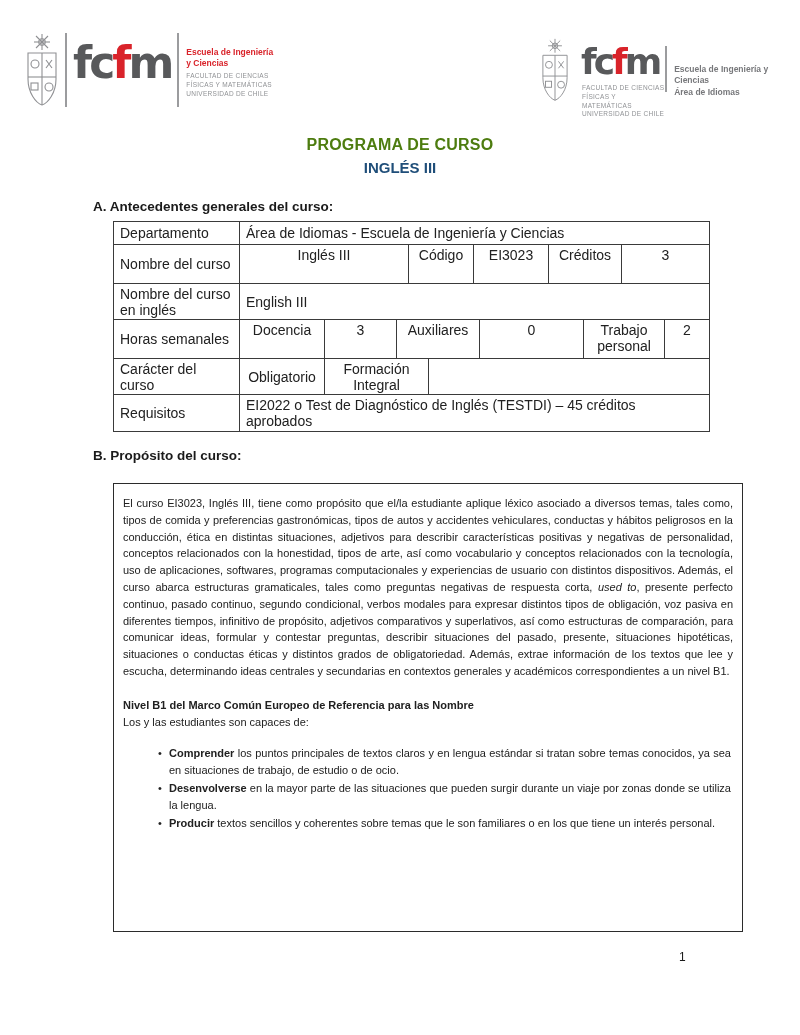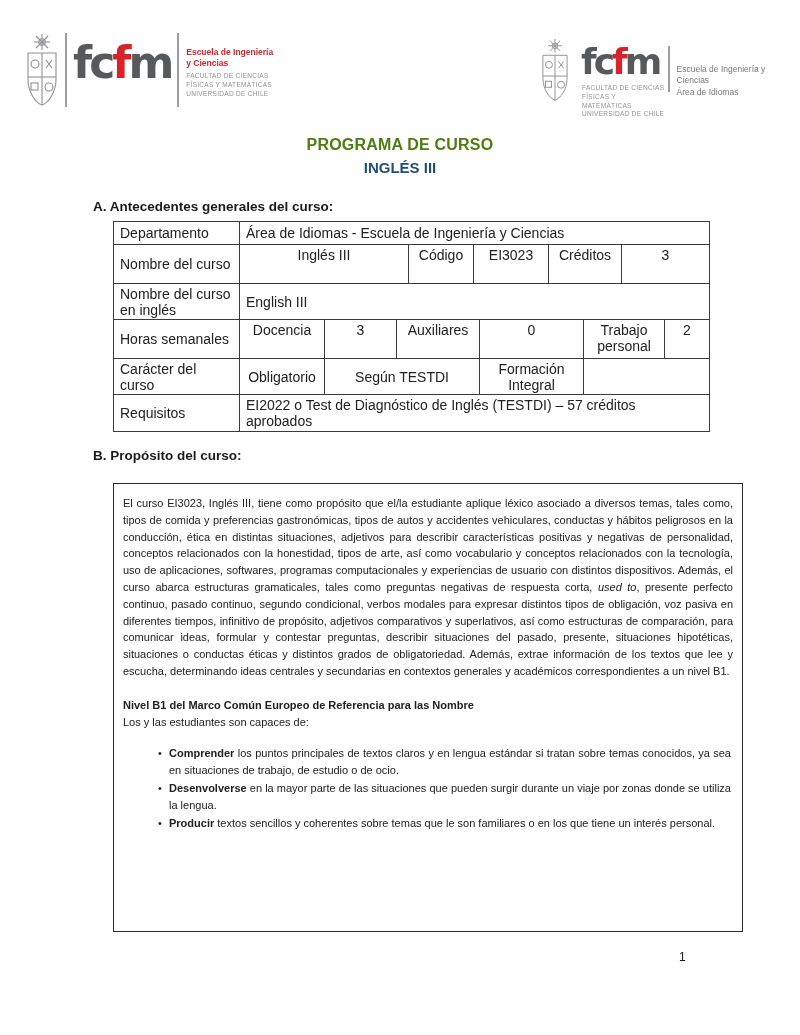--- a/index.html
+++ b/index.html
@@ -30,21 +30,21 @@
   .logo-left .wordmark{font-size:44px;margin-top:8px;}
   .logo-right .wordmark{font-size:36px;margin-top:6px;}
   .lockup-col{display:flex;flex-direction:column;}
   .facmat{
     color:#909295;font-size:6.5px;letter-spacing:.3px;line-height:1.35;
     padding-left:7px;
   }
   .logo-right .facmat{margin-top:4px;}
   .txtblock{padding-left:7px;padding-top:2px;}
   .logo-left .txtblock{padding-top:14px;}
-  .logo-right .txtblock{padding-top:26px;}
+  .logo-right .txtblock{padding-top:26px;font-weight:bold;}
   .schoolred{color:#D9232A;font-size:8.5px;font-weight:700;line-height:1.3;}
   .schoolgray{color:#77787B;font-size:8.5px;line-height:1.35;}
   
   .title-wrap{position:absolute;left:0;top:136px;width:100%;text-align:center;}
   .title-main{font-size:16px;font-weight:700;color:#4d7c0f;letter-spacing:.2px;}
   .title-sub{font-size:15px;font-weight:700;color:#1F4E79;margin-top:5px;}
   
   .sec-heading{position:absolute;left:93px;font-size:13.5px;font-weight:700;color:#1a1a1a;}
   .sec-a{top:199px;}
   .sec-b{top:448px;}
@@ -191,28 +191,27 @@
       <div class="tcell vt hc" style="flex:0 0 72px;">3</div>
       <div class="tcell vt hc" style="flex:0 0 83px;">Auxiliares</div>
       <div class="tcell vt hc" style="flex:0 0 104px;">0</div>
       <div class="tcell vt hc" style="flex:0 0 81px;">Trabajo personal</div>
       <div class="tcell vt hc" style="flex:1;">2</div>
     </div>
 
     <div class="trow" style="height:36px;">
       <div class="tcell lbl vc">Carácter del curso</div>
       <div class="tcell vc hc" style="flex:0 0 85px;">Obligatorio</div>
-      <div class="tcell vc hc" style="flex:0 0 155px;">Según TESTDI</div>
       <div class="tcell vc hc" style="flex:0 0 104px;">Formación Integral</div>
       <div class="tcell vc hc" style="flex:1;"></div>
     </div>
 
     <div class="trow" style="height:37px;">
       <div class="tcell lbl vc">Requisitos</div>
-      <div class="tcell vc hl" style="flex:1;">EI2022 o Test de Diagnóstico de Inglés (TESTDI) – 57 créditos aprobados</div>
+      <div class="tcell vc hl" style="flex:1;">EI2022 o Test de Diagnóstico de Inglés (TESTDI) – 45 créditos aprobados</div>
     </div>
   </div>
 
   <div class="sec-heading sec-b">B. Propósito del curso:</div>
 
   <div class="purpose-box">
     <p class="justified"><span>El curso EI3023, Inglés III, tiene como propósito que el/la estudiante aplique léxico asociado a diversos temas, tales como, tipos de comida y preferencias gastronómicas, tipos de autos y accidentes vehiculares, conductas y hábitos peligrosos en la conducción, ética en distintas situaciones, adjetivos para describir características positivas y negativas de personalidad, conceptos relacionados con la honestidad, tipos de arte, así como vocabulario y conceptos relacionados con la tecnología, uso de aplicaciones, softwares, programas computacionales y experiencias de usuario con distintos dispositivos. Además, el curso abarca estructuras gramaticales, tales como preguntas negativas de respuesta corta, </span><span class="ital">used to</span><span>, presente perfecto continuo, pasado continuo, segundo condicional, verbos modales para expresar distintos tipos de obligación, voz pasiva en diferentes tiempos, infinitivo de propósito, adjetivos comparativos y superlativos, así como estructuras de comparación, para comunicar ideas, formular y contestar preguntas, describir situaciones del pasado, presente, situaciones hipotéticas, situaciones o conductas éticas y distintos grados de obligatoriedad. Además, extrae información de los textos que lee y escucha, determinando ideas centrales y secundarias en contextos generales y académicos correspondientes a un nivel B1.</span></p>
 
     <div class="subhead">Nivel B1 del Marco Común Europeo de Referencia para las Nombre</div>
     <div class="intro">Los y las estudiantes son capaces de:</div>

